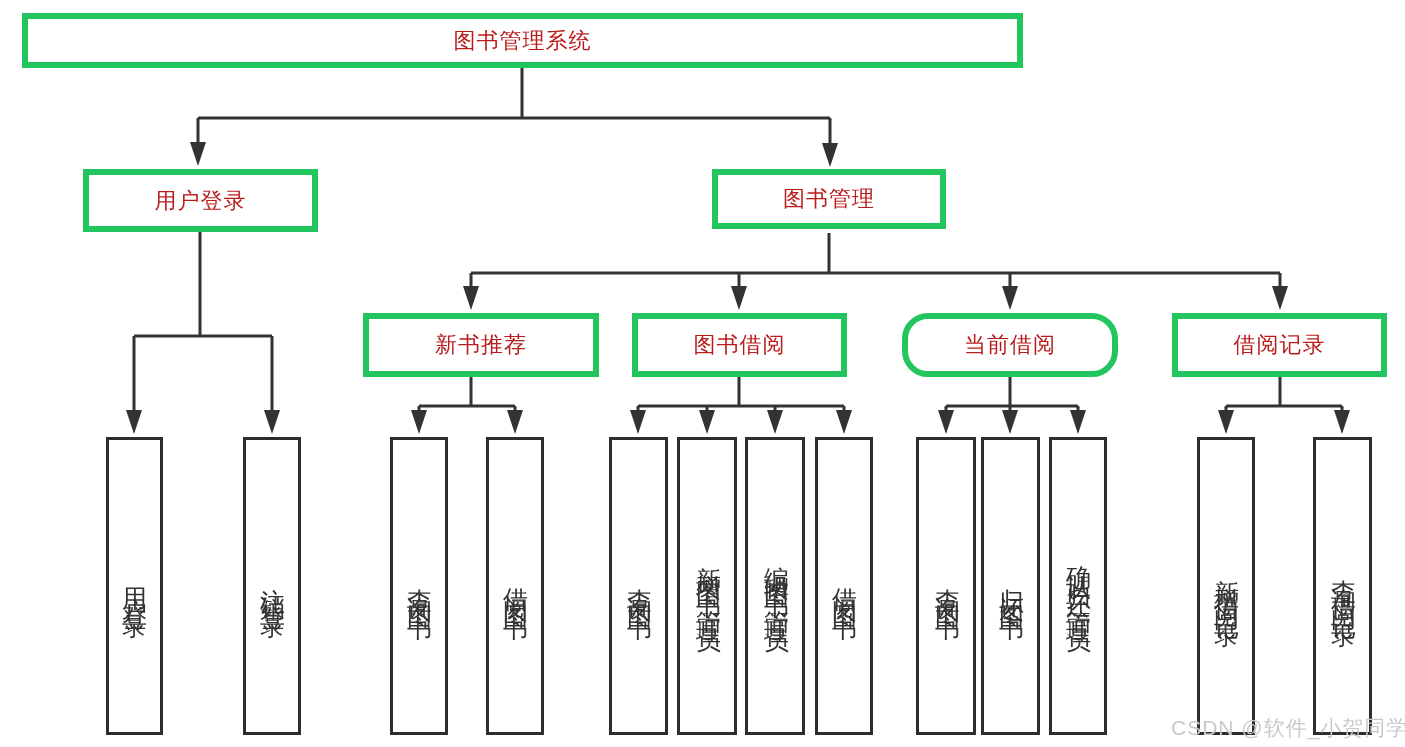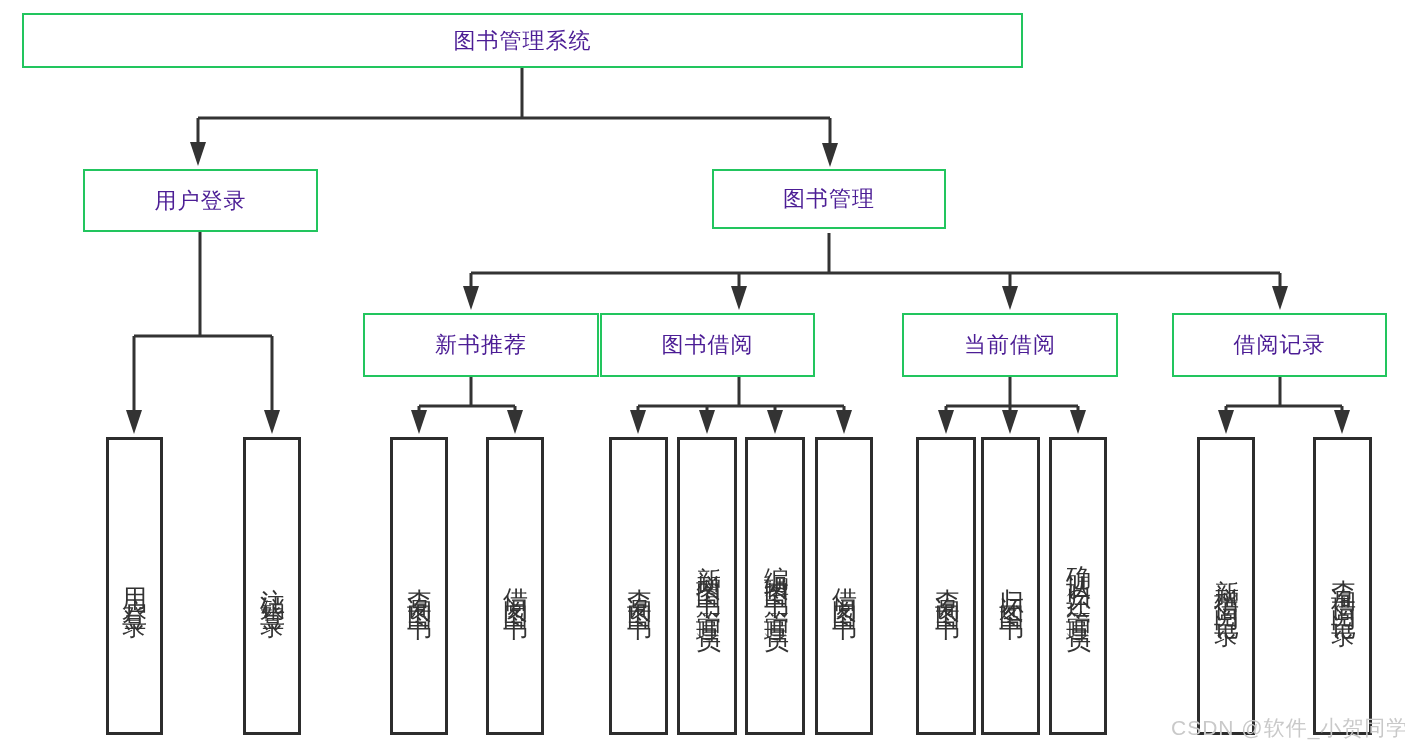--- a/index.html
+++ b/index.html
@@ -16,23 +16,23 @@
     overflow: hidden;
   }
   #wires {
     position: absolute;
     left: 0; top: 0;
     width: 1405px; height: 747px;
   }
   .node {
     position: absolute;
     box-sizing: border-box;
-    border: 2px solid #22c55e;
+    border: 6px solid #22c55e;
     background: #ffffff;
-    color: #4c1d95;
+    color: #b91c1c;
     display: flex;
     align-items: center;
     justify-content: center;
     font-size: 22px;
     letter-spacing: 1px;
     white-space: nowrap;
   }
   .node.root { font-size: 22px; }
   .leaf {
     position: absolute;
@@ -97,22 +97,22 @@
       M1218 410 L1234 410 L1226 434 Z
       M1334 410 L1350 410 L1342 434 Z"></path>
   </svg>
 
   <div class="node root" style="left:22px; top:13px; width:1001px; height:55px;">图书管理系统</div>
 
   <div class="node" style="left:83px; top:169px; width:235px; height:63px;">用户登录</div>
   <div class="node" style="left:712px; top:169px; width:234px; height:60px;">图书管理</div>
 
   <div class="node" style="left:363px; top:313px; width:236px; height:64px;">新书推荐</div>
-  <div class="node" style="left:600px; top:313px; width:215px; height:64px;">图书借阅</div>
-  <div class="node" style="left:902px; top:313px; width:216px; height:64px;">当前借阅</div>
+  <div class="node" style="left:632px; top:313px; width:215px; height:64px;">图书借阅</div>
+  <div class="node" style="left:902px; top:313px; width:216px; height:64px;border-radius:26px;">当前借阅</div>
   <div class="node" style="left:1172px; top:313px; width:215px; height:64px;">借阅记录</div>
 
   <div class="leaf" style="left:106px; width:57px;">用户登录</div>
   <div class="leaf" style="left:243px; width:58px;">注销登录</div>
 
   <div class="leaf" style="left:390px; width:58px;">查询图书</div>
   <div class="leaf" style="left:486px; width:58px;">借阅图书</div>
 
   <div class="leaf" style="left:609px; width:59px;">查询图书</div>
   <div class="leaf" style="left:677px; width:60px;">新增图书（管理员）</div>

